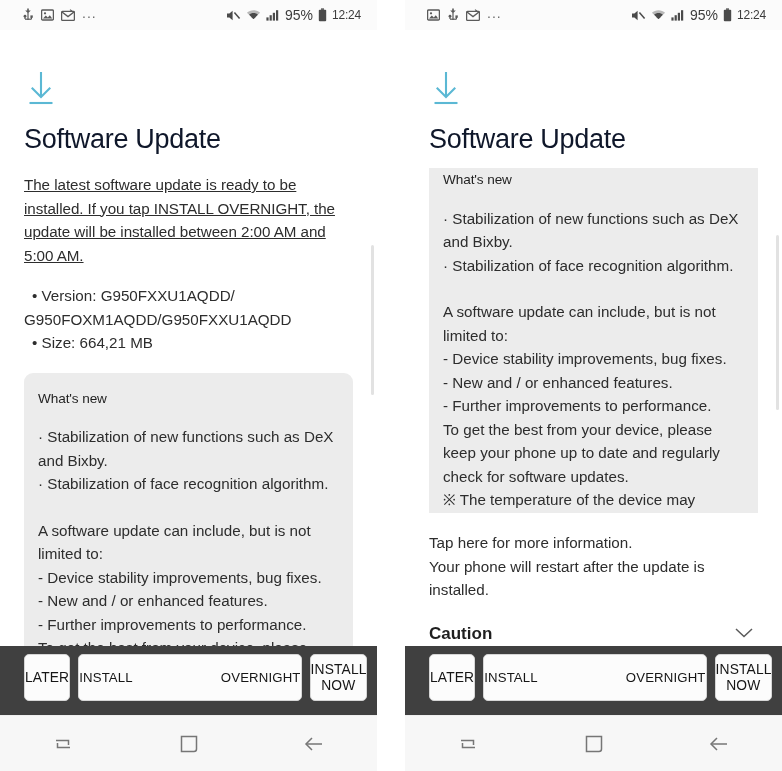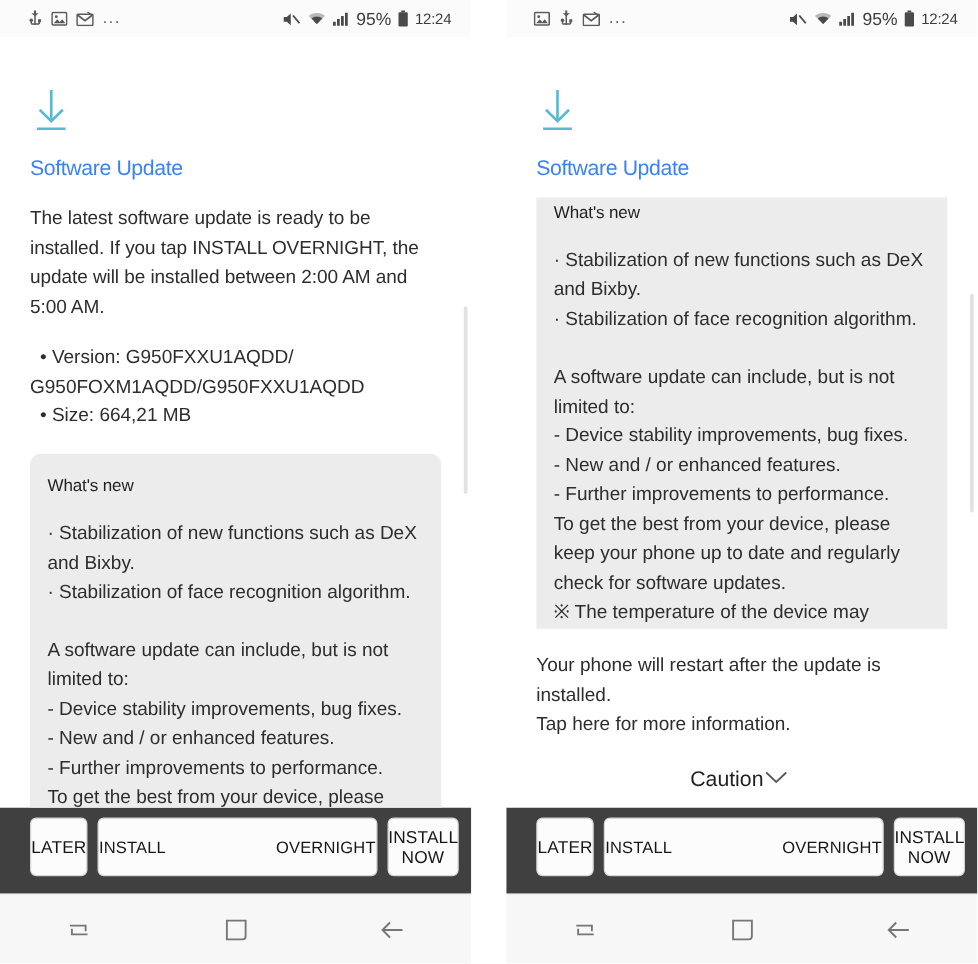--- a/index.html
+++ b/index.html
@@ -44,31 +44,32 @@
   
   .content {
     position: relative;
     flex: 1 1 auto;
     padding: 0 24px;
     overflow: hidden;
     background: #ffffff;
   }
   .dl-icon { margin-top: 40px; margin-bottom: 14px; }
   .title {
-    font-size: 17px;
-    color: #3b82f6;
+    font-size: 27px;
+    color: #0f172a;
     font-weight: 400;
     letter-spacing: -.3px;
     margin-bottom: 18px;
   }
   .para {
     font-size: 15.2px;
     line-height: 23.5px;
     color: #2d2d2d;
     letter-spacing: -.05px;
+    text-decoration: underline;
   }
   .meta {
     font-size: 15.2px;
     line-height: 23.5px;
     color: #2d2d2d;
     margin-top: 17px;
   }
   .meta .ind { padding-left: 8px; }
 
   .card {
@@ -91,23 +92,24 @@
 
   .after-card {
     font-size: 15.2px;
     line-height: 23.5px;
     color: #2d2d2d;
     margin-top: 18px;
   }
   .caution-row {
     display: flex;
     align-items: center;
-    justify-content: center;
+    justify-content: space-between;
     margin-top: 22px;
     padding-right: 4px;
+    font-weight: bold;
   }
   .caution-row span.lbl { font-size: 17px; color: #1f1f1f; }
 
   
   .btnbar {
     flex: 0 0 auto;
     display: flex;
     gap: 8px;
     padding: 8px 24px 14px 24px;
     background: #404040;
@@ -373,22 +375,22 @@
           <p>A software update can include, but is not limited to:</p>
           <p> - Device stability improvements, bug fixes.</p>
           <p> - New and / or enhanced features.</p>
           <p> - Further improvements to performance.</p>
           <p>To get the best from your device, please keep your phone up to date and regularly check for software updates.</p>
           <p>※ The temperature of the device may temporarily increase during the software upgrade or update because of the data download and associated behaviours.</p>
         </div>
       </div>
 
       <div class="after-card">
+        <div>Tap here for more information.</div>
         <div>Your phone will restart after the update is installed.</div>
-        <div>Tap here for more information.</div>
       </div>
 
       <div class="caution-row">
         <span class="lbl">Caution</span>
         <span>
           <svg width="20" height="12" viewBox="0 0 20 12">
               <path d="M2 2l8 7.5L18 2" stroke="#5a5a5a" stroke-width="1.5" fill="none"></path>
             </svg>
         </span>
       </div>

